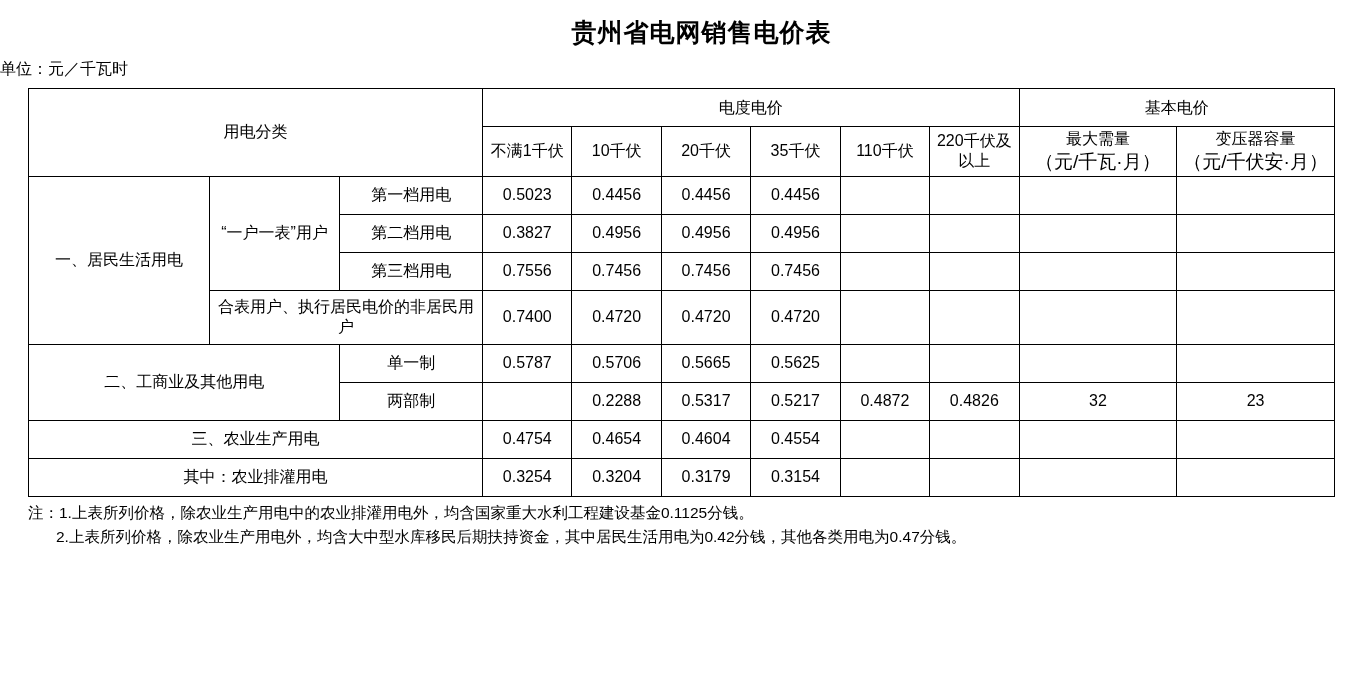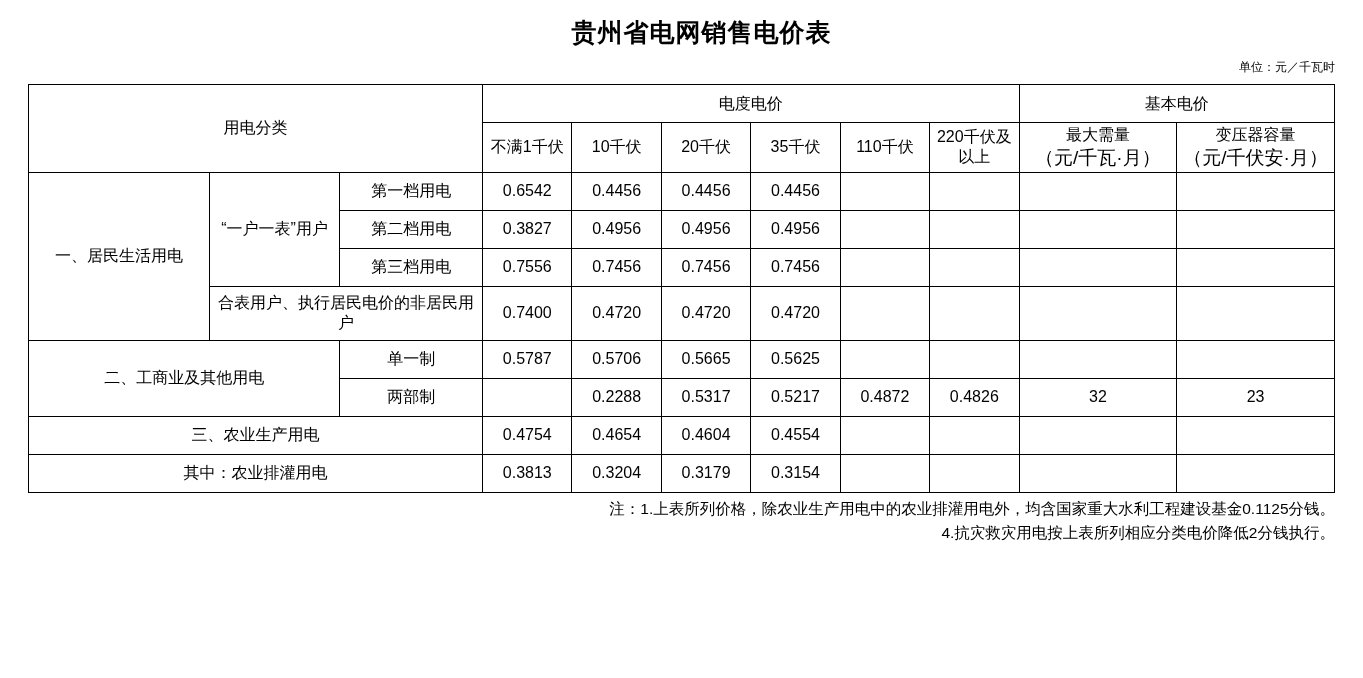--- a/index.html
+++ b/index.html
@@ -24,23 +24,22 @@
   .doc-title {
     text-align: center;
     font-size: 25px;
     font-weight: bold;
     letter-spacing: 1px;
     margin-top: 16px;
     margin-bottom: 10px;
     padding-left: 40px;
   }
   .unit-line {
-    text-align: right;
-    font-size: 12px;
-    padding-right: 28px;
+    font-size: 16px;
+    padding-right: 16px;
     margin-bottom: 8px;
   }
   table.rate {
     border-collapse: collapse;
     table-layout: fixed;
     margin: 0 auto;
     width: 1307px;
     background: #fff;
   }
   table.rate th, table.rate td {
@@ -89,21 +88,20 @@
   }
   .notes {
     width: 1307px;
     margin: 4px auto 0 auto;
     font-size: 15.5px;
     line-height: 1.55;
   }
   .notes .note-row {
     display: block;
     white-space: nowrap;
-    text-align: right;
   }
   .notes .note-label {
     display: inline-block;
   }
   .note-indent {
     padding-left: 28px;
   }
   .w-cat1 { width: 180px; }
   .w-cat2 { width: 130px; }
   .w-cat3 { width: 142px; }
@@ -155,21 +153,21 @@
           <span class="sub2">（元/千伏安·月）</span>
         </th>
       </tr>
     </thead>
     <tbody>
 
       <tr>
         <td rowspan="4" class="cat-main">一、居民生活用电</td>
         <td rowspan="3" class="cat-mid">“一户一表”用户</td>
         <td class="cat-sub">第一档用电</td>
-        <td class="num">0.6542</td>
+        <td class="num">0.5023</td>
         <td class="num">0.4456</td>
         <td class="num">0.4456</td>
         <td class="num">0.4456</td>
         <td class="num"></td>
         <td class="num"></td>
         <td class="num"></td>
         <td class="num"></td>
       </tr>
 
       <tr>
@@ -240,34 +238,34 @@
         <td class="num">0.4604</td>
         <td class="num">0.4554</td>
         <td class="num"></td>
         <td class="num"></td>
         <td class="num"></td>
         <td class="num"></td>
       </tr>
 
       <tr>
         <td colspan="3" class="cat-left-pad">其中：农业排灌用电</td>
-        <td class="num">0.3813</td>
+        <td class="num">0.3254</td>
         <td class="num">0.3204</td>
         <td class="num">0.3179</td>
         <td class="num">0.3154</td>
         <td class="num"></td>
         <td class="num"></td>
         <td class="num"></td>
         <td class="num"></td>
       </tr>
     </tbody>
   </table>
 
   <div class="notes">
     <div class="note-row">
       <span class="note-label">注：</span><span>1.上表所列价格，除农业生产用电中的农业排灌用电外，均含国家重大水利工程建设基金0.1125分钱。</span>
     </div>
     <div class="note-row note-indent">
-      <span>4.抗灾救灾用电按上表所列相应分类电价降低2分钱执行。</span>
+      <span>2.上表所列价格，除农业生产用电外，均含大中型水库移民后期扶持资金，其中居民生活用电为0.42分钱，其他各类用电为0.47分钱。</span>
     </div>
   </div>
 
 </div>
 
 </body></html>

